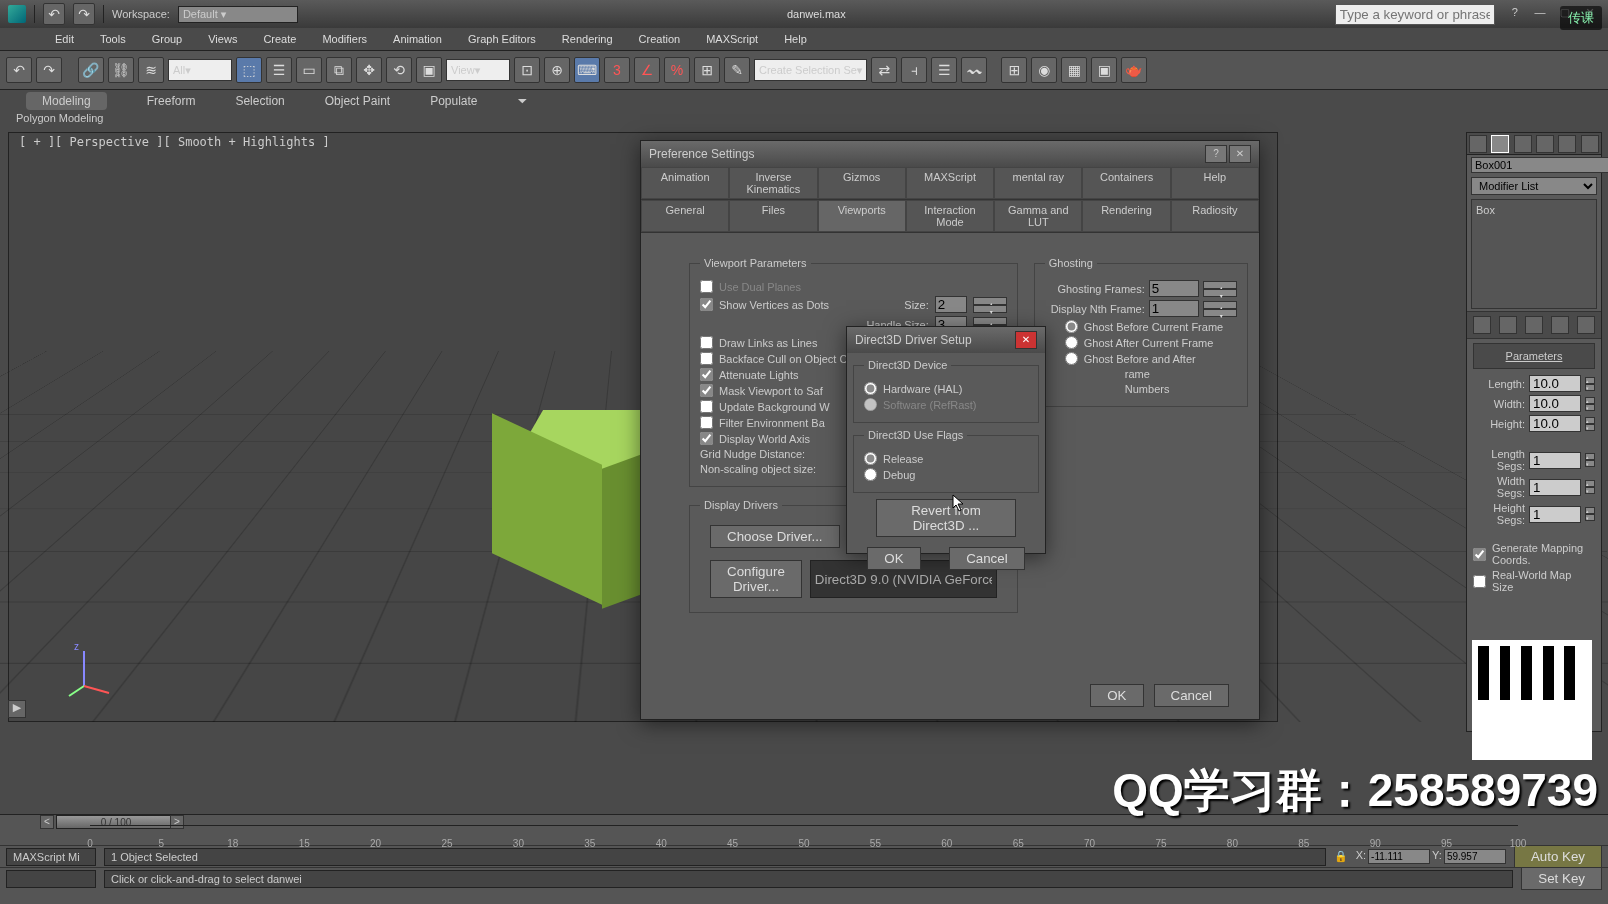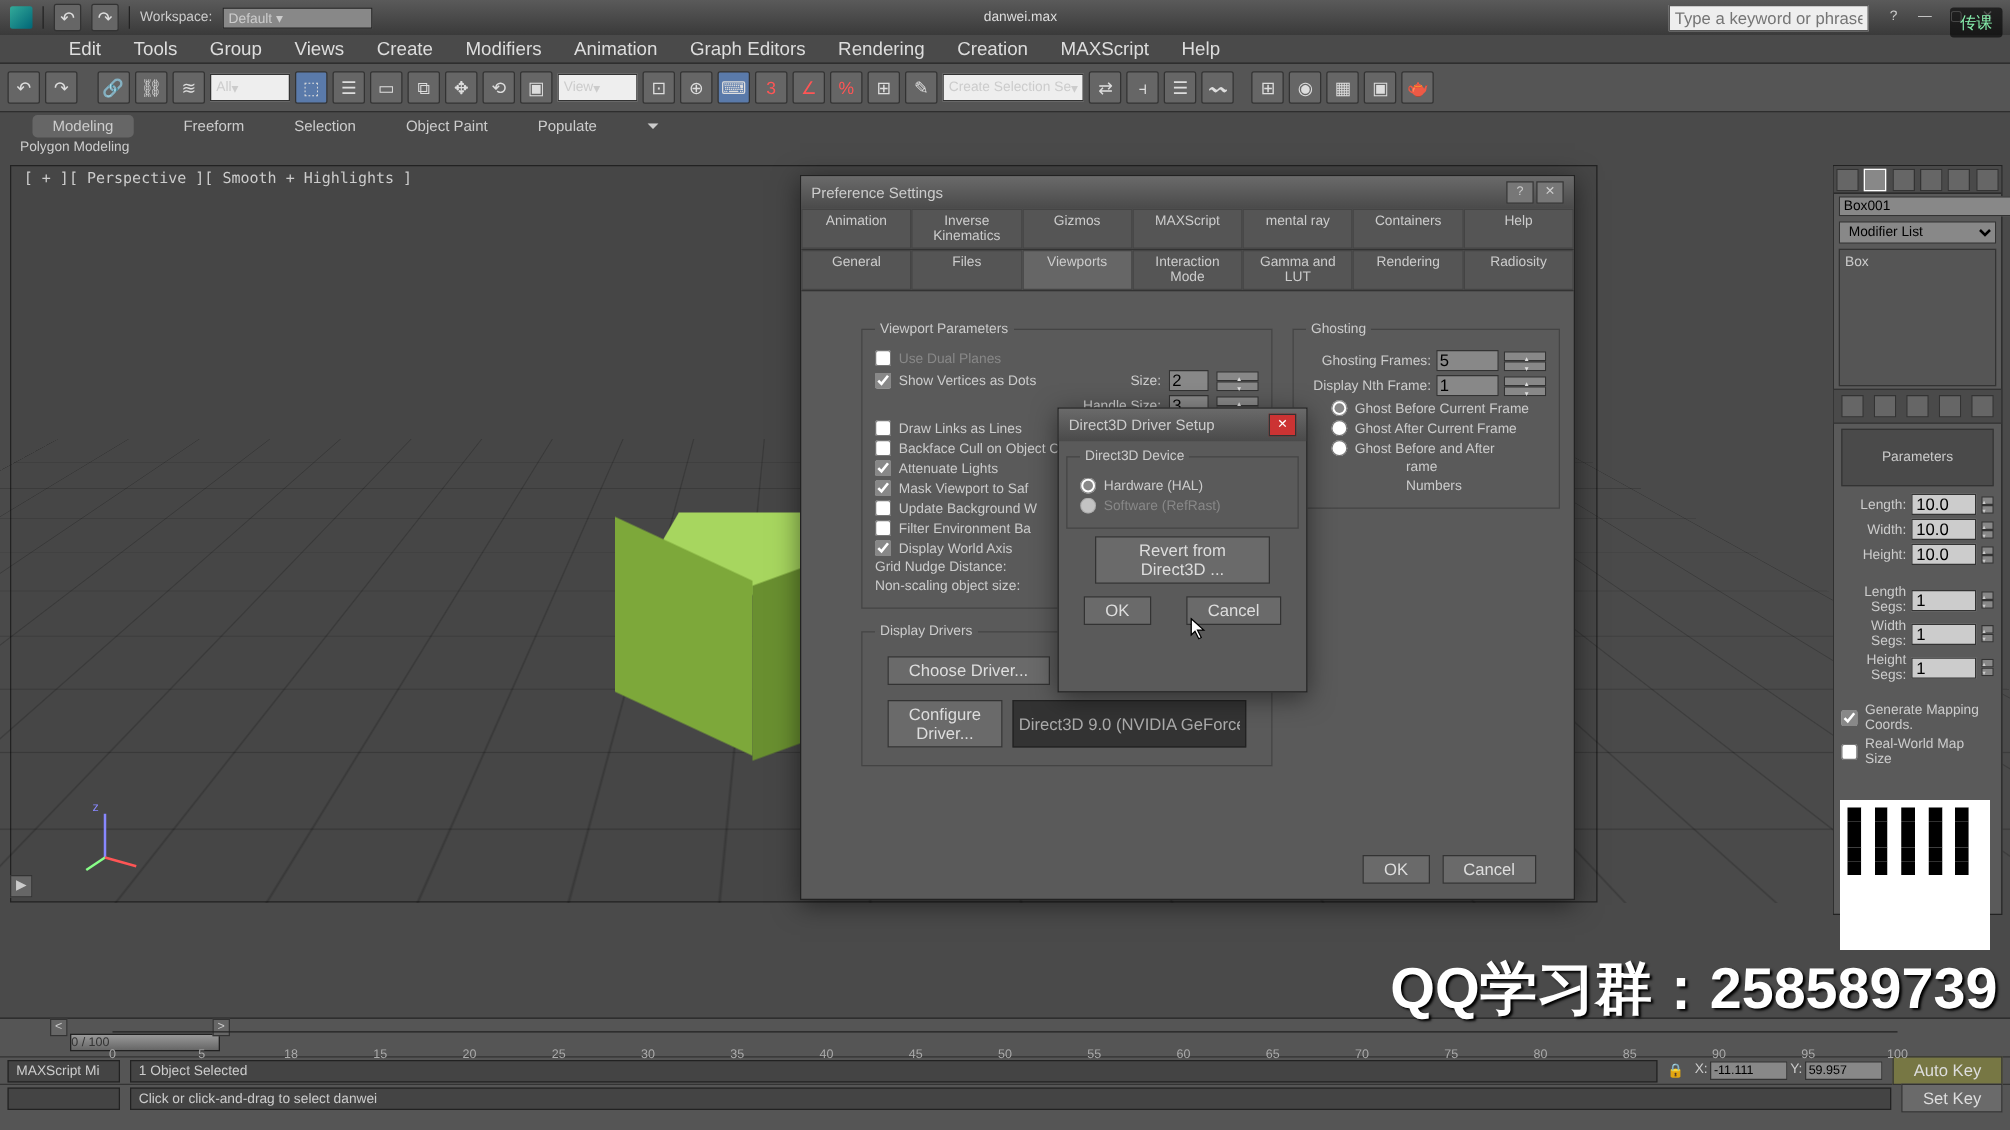--- a/index.html
+++ b/index.html
@@ -5,21 +5,21 @@
 * { box-sizing: border-box; margin: 0; padding: 0; font-family: "Segoe UI", Tahoma, sans-serif; }
 body { background: #4a4a4a; color: #ccc; font-size: 11px; width: 1608px; height: 904px; overflow: hidden; position: relative; }
 .titlebar { height: 28px; background: linear-gradient(#5a5a5a,#3a3a3a); display: flex; align-items: center; padding: 0 8px; gap: 8px; }
 .titlebar .app-icon { width: 18px; height: 18px; background: linear-gradient(135deg,#3a9,#067); border-radius: 2px; }
 .titlebar .sep { width: 1px; height: 18px; background: #222; }
 .titlebar .ws-label { font-size: 11px; }
 .titlebar .ws-sel { background: #888; border: 1px solid #222; padding: 1px 4px; width: 120px; }
 .titlebar .title-center { flex: 1; text-align: center; color: #ddd; }
 .titlebar input.search { width: 160px; background: #eee; border: 1px solid #555; padding: 2px 4px; }
 .titlebar .win-icons span { display: inline-block; width: 20px; height: 16px; margin-left: 2px; text-align: center; }
-.menubar { height: 22px; background: #4a4a4a; display: flex; align-items: center; gap: 26px; padding: 0 55px; color: #ddd; font-size: 15px; }
+.menubar { height: 22px; background: #4a4a4a; display: flex; align-items: center; gap: 26px; padding: 0 55px; color: #ddd; font-size: 11px; }
 .menubar span { cursor: default; }
 .toolbar { height: 40px; background: #555; display: flex; align-items: center; padding: 0 6px; gap: 4px; border-top: 1px solid #222; border-bottom: 1px solid #222; }
 .tbtn { width: 26px; height: 26px; background: #666; border: 1px solid #333; border-radius: 2px; display: flex; align-items: center; justify-content: center; color: #ddd; font-size: 14px; }
 .tbtn.sm { width: 22px; height: 22px; }
 .tsel { background: #eee; border: 1px solid #333; height: 22px; padding: 0 4px; display: flex; align-items: center; min-width: 64px; }
 .ribbon-tabs { height: 22px; background: #4a4a4a; display: flex; align-items: center; gap: 40px; padding: 0 26px; font-size: 12px; }
 .ribbon-tabs .sel { background: #666; padding: 2px 16px; border-radius: 4px; }
 .sub-ribbon { height: 20px; background: #4a4a4a; padding: 0 16px; font-size: 11px; }
 .viewport { position: absolute; left: 8px; top: 132px; width: 1270px; height: 590px; background: #464646; border: 1px solid #222; }
 .viewport .vp-label { position: absolute; top: 2px; left: 10px; font-family: monospace; color: #ccc; font-size: 12px; }
@@ -67,29 +67,29 @@
 .right-panel { position: absolute; right: 6px; top: 132px; width: 136px; height: 600px; background: #5a5a5a; border: 1px solid #222; }
 .rp-icons { display: flex; background: #4a4a4a; height: 22px; align-items: center; justify-content: space-around; border-bottom: 1px solid #222; }
 .rp-icons .ic { width: 18px; height: 18px; border: 1px solid #333; background: #666; }
 .rp-icons .ic.sel { background: #888; border-color: #fff; }
 .rp-row { display: flex; align-items: center; padding: 2px 4px; gap: 4px; }
 .rp-row input, .rp-row select { flex: 1; background: #888; border: 1px solid #333; padding: 1px 3px; font-size: 11px; }
 .rp-box { border: 1px solid #333; margin: 2px 4px; height: 110px; background: #555; padding: 4px; }
 .rp-tools { display: flex; justify-content: space-around; padding: 4px 2px; border-top: 1px solid #333; border-bottom: 1px solid #333; background: #4a4a4a; }
 .rp-tools .ic { width: 18px; height: 18px; border: 1px solid #333; background: #666; }
 .rp-params { padding: 4px 6px; }
-.rp-params .hdr { text-align: center; border: 1px solid #333; background: #4a4a4a; margin-bottom: 6px; padding: 16px; }
+.rp-params .hdr { text-align: center; border: 1px solid #333; background: #4a4a4a; margin-bottom: 6px; padding: 6px; text-decoration: underline; }
 .param-row { display: flex; align-items: center; margin: 3px 0; gap: 4px; }
 .param-row .plbl { width: 80px; text-align: right; }
 .param-row input { width: 52px; background: #ccc; border: 1px solid #333; padding: 0 3px; color: #000; }
 .param-row .sp { display: flex; flex-direction: column; }
 .param-row .sp div { width: 10px; height: 7px; background: #888; border: 1px solid #333; font-size: 5px; }
 .bottom-bar { position: absolute; left: 0; right: 0; bottom: 0; height: 90px; background: #555; border-top: 1px solid #222; }
 .timeline { height: 30px; display: flex; align-items: center; padding: 0 90px; position: relative; }
-.time-slider { position: absolute; left: 56px; top: 12px; width: 120px; height: 14px; background: linear-gradient(#999,#666); border: 1px solid #222; text-align: left; color: #333; font-size: 10px; line-height: 13px; }
+.time-slider { position: absolute; left: 56px; top: 0; width: 120px; height: 14px; background: linear-gradient(#999,#666); border: 1px solid #222; text-align: center; color: #333; font-size: 10px; line-height: 13px; }
 .time-arrow { width: 14px; height: 14px; background: #666; border: 1px solid #333; text-align: center; font-size: 10px; position: absolute; top: 0; }
 .ticks { flex: 1; height: 24px; position: relative; border-top: 1px solid #222; margin-top: 14px; }
 .ticks .tick-num { position: absolute; bottom: 0; font-size: 10px; color: #aaa; transform: translateX(-50%); }
 .status-row { display: flex; align-items: center; height: 22px; padding: 0 6px; gap: 8px; border-top: 1px solid #333; }
 .status-row .cell { background: #444; border: 1px solid #222; padding: 2px 6px; height: 18px; }
 .status-row .wide { flex: 1; }
 .coord-grp { display: flex; gap: 2px; }
 .coord-grp input { width: 62px; background: #888; border: 1px solid #333; padding: 1px 2px; font-size: 10px; }
 .key-btns { display: flex; gap: 4px; }
 .overlay-qr { position: absolute; right: 16px; bottom: 144px; width: 120px; height: 120px; background: #fff; display: grid; grid-template-columns: repeat(10,1fr); grid-template-rows: repeat(10,1fr); padding: 6px; }
@@ -359,20 +359,31 @@
     <legend>Direct3D Device</legend>
     <div class="chk-row">
         <input type="radio" checked="" style="">
         <span>Hardware (HAL)</span>
       </div>
     <div class="chk-row">
         <input type="radio" disabled="" style="">
         <span class="disabled-txt">Software (RefRast)</span>
       </div>
   </fieldset>
+  <fieldset>
+    <legend>Direct3D Use Flags</legend>
+    <div class="chk-row">
+        <input type="radio" checked="" style="">
+        <span>Release</span>
+      </div>
+    <div class="chk-row">
+        <input type="radio" style="">
+        <span>Debug</span>
+      </div>
+  </fieldset>
   <div class="rev"><button class="btn" style="width:140px">Revert from Direct3D ...</button></div>
   <div class="btns">
     <button class="btn">OK</button>
     <button class="btn">Cancel</button>
   </div>
 </div>
 
 <div class="cursor"><svg viewBox="0 0 14 18">
       <path d="M1 1 L1 14 L4 11 L7 17 L9 16 L6 10 L11 10 Z" fill="#fff" stroke="#000"></path>
     </svg></div>

